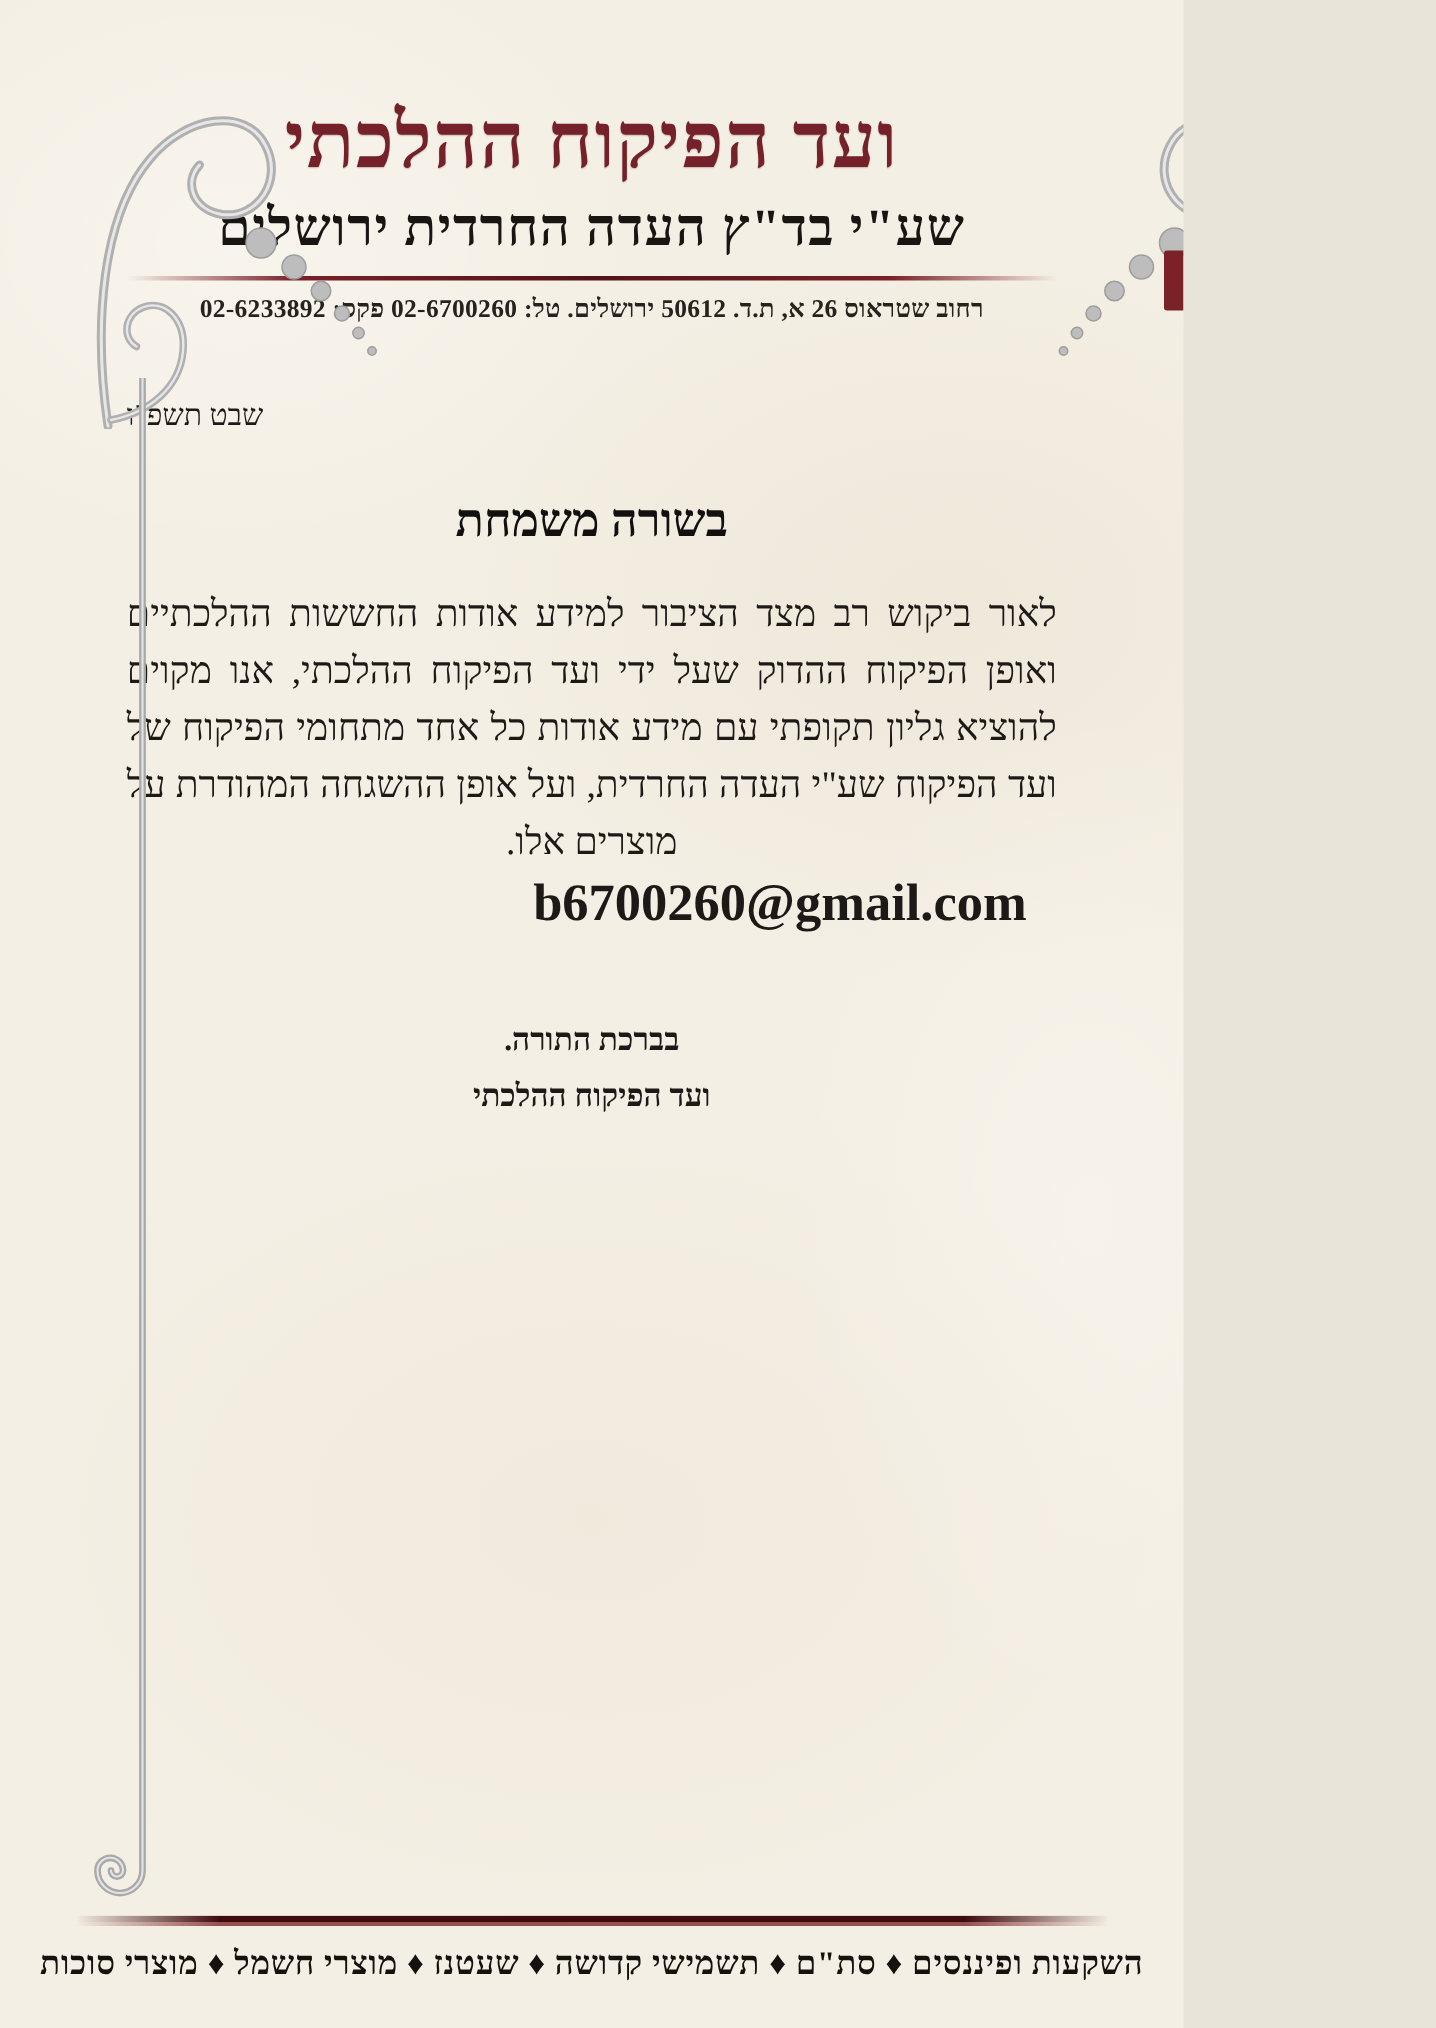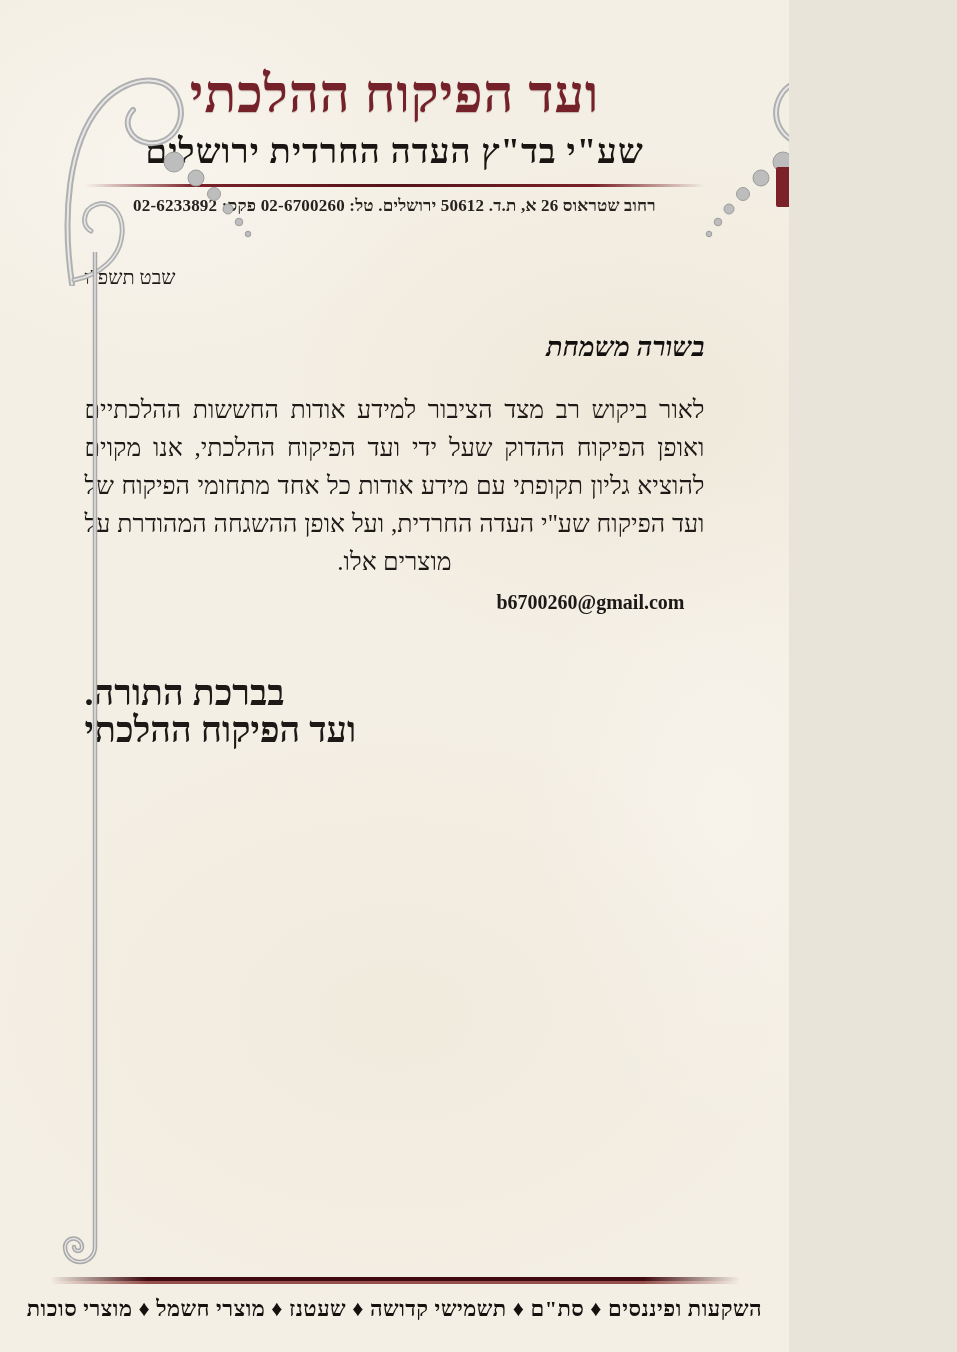--- a/index.html
+++ b/index.html
@@ -42,36 +42,36 @@
     width:620px;height:3px;margin:10px auto 0 auto;border-radius:2px;
     background:linear-gradient(to right, rgba(122,32,40,0), #7a2028 18%, #531318 50%, #7a2028 82%, rgba(122,32,40,0));
   }
   .org-address{
     margin-top:9px;font-size:17px;font-weight:bold;color:#26221e;letter-spacing:.2px;
   }
   
   .letter-body{width:620px;margin:0 auto;}
   .letter-date{margin-top:50px;font-size:20px;text-align:left;direction:rtl;}
   .letter-heading{
-    margin:40px 0 0 0;text-align:right;font-size:27px;line-height:36px;font-weight:bold;color:#12100e;font-style:italic;
+    margin:40px 0 0 0;text-align:center;font-size:31px;line-height:36px;font-weight:bold;color:#12100e;
   }
   .para{
     margin:24px 0 0 0;font-size:25px;line-height:38px;
     text-align:justify;text-align-last:center;
   }
   .para.first{margin-top:26px;}
   .para.stretch-last{text-align-last:justify;}
   .para.end-last{text-align-last:right;}
   .email-line{
-    margin-top:2px;font-size:20px;line-height:38px;font-weight:bold;
+    margin-top:2px;font-size:35px;line-height:38px;font-weight:bold;
     text-align:right;padding-left:0;padding-right:20px;direction:ltr;
     
     text-align:right;
   }
-  .signature{margin-top:54px;text-align:left;font-weight:bold;font-size:36px;line-height:37px;}
+  .signature{margin-top:54px;text-align:center;font-weight:bold;font-size:21px;line-height:37px;}
   .signature div{margin:0;}
   
   .letter-footer{position:absolute;left:0;right:0;bottom:30px;text-align:center;}
   .footer-bar{
     width:690px;height:7px;margin:0 auto;
     background:linear-gradient(to bottom,#3f0b0e 0 62%, #96504e 62% 100%);
     -webkit-mask:linear-gradient(to right, transparent, #000 14%, #000 86%, transparent);
             mask:linear-gradient(to right, transparent, #000 14%, #000 86%, transparent);
   }
   .footer-categories{

